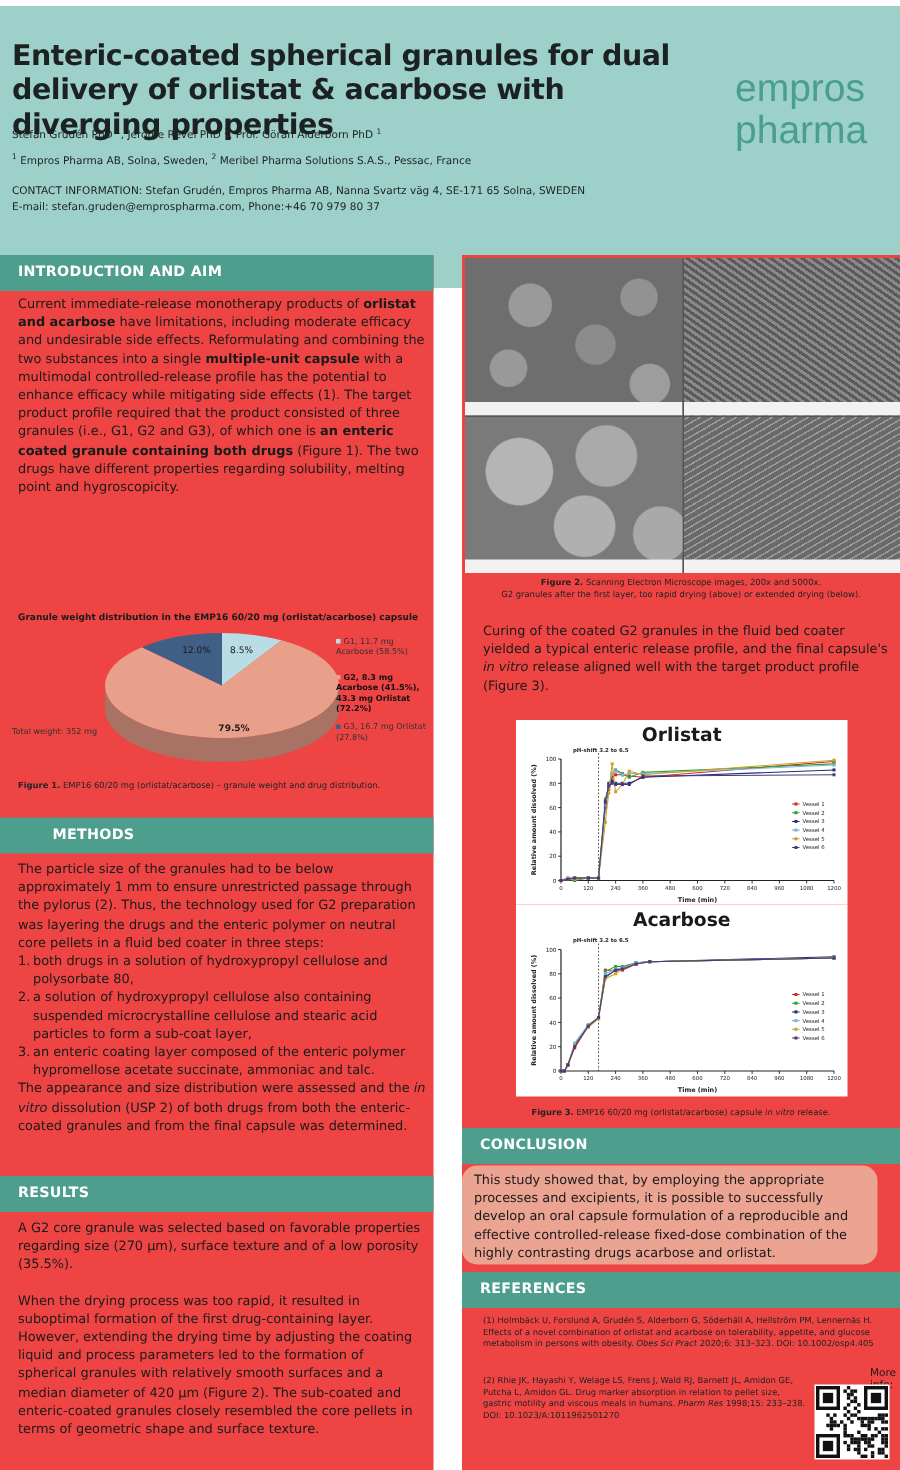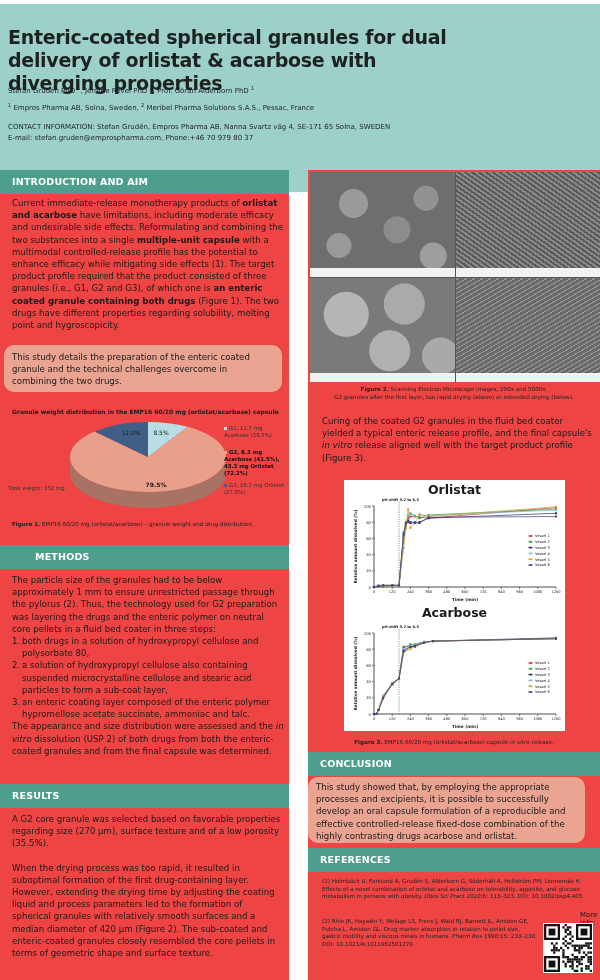--- a/index.html
+++ b/index.html
@@ -42,41 +42,44 @@
   .ref-text { position: absolute; font-size: 5.6px; line-height: 7.6px; color: #222; }
   .ref-text i { font-style: italic; }
   .qr-label { position: absolute; font-size: 7px; }
   .qr { position: absolute; background: #fff; }
 </style>
 </head>
 <body>
 
 <div class="header">
   <div class="title">Enteric-coated spherical granules for dual delivery of orlistat &amp; acarbose with diverging properties</div>
+  <div class="logo">
+    <div>empros</div>
+    <div>pharma</div>
+  </div>
   <div class="authors">
     <span>Stefan Grudén PhD</span> <sup>1</sup>,
     <span>Jérôme Revel PhD</span> <sup>2</sup>,
     <span>Prof. Göran Alderborn PhD</span> <sup>1</sup>
   </div>
   <div class="affil">
     <sup>1</sup> <span>Empros Pharma AB, Solna, Sweden,</span>
     <sup>2</sup> <span>Meribel Pharma Solutions S.A.S., Pessac, France</span>
   </div>
   <div class="contact">
     <div>CONTACT INFORMATION: Stefan Grudén, Empros Pharma AB, Nanna Svartz väg 4, SE-171 65 Solna, SWEDEN</div>
     <div>E-mail: stefan.gruden@emprospharma.com, Phone:+46 70 979 80 37</div>
   </div>
 </div>
 
 <div class="col col-left">
   <div class="sec-bar" style="top:0;">INTRODUCTION AND AIM</div>
   <div class="body-text" style="left:12px; top:27px; width:272px;">
     <span>Current immediate-release monotherapy products of </span><b>orlistat and acarbose</b><span> have limitations, including moderate efficacy and undesirable side effects. Reformulating and combining the two substances into a single </span><b>multiple-unit capsule</b><span> with a multimodal controlled-release profile has the potential to enhance efficacy while mitigating side effects (1). The target product profile required that the product consisted of three granules (i.e., G1, G2 and G3), of which one is </span><b>an enteric coated granule containing both drugs</b><span> (Figure 1). The two drugs have different properties regarding solubility, melting point and hygroscopicity.</span>
   </div>
-  <div class="highlight" style="left:4px; top:175px; width:278px; height:47px; padding:6px 8px;">This study details the preparation of the enteric coated granule and the technical challenges overcome in combining the two drugs.</div>
 
   <div class="pie-wrap" style="top:228px;">
     <div class="pie-title">Granule weight distribution in the EMP16 60/20 mg (orlistat/acarbose) capsule</div>
     <svg id="pie-svg" width="289" height="110" style="position:absolute; left:0; top:14px;">
         <path d="M226,45 A78,35 0 0 1 70,45.00000000000001 L70,61.00000000000001 A78,35 0 0 0 226,61 Z" fill="rgb(168,115,100)"></path>
         <path d="M148,45 L148,10 A78,35 0 0 1 187.70523042852898,14.874029054861975 Z" fill="#b9dde5"></path>
         <path d="M148,45 L187.70523042852898,14.874029054861975 A78,35 0 1 1 94.60532573756228,19.486098040250596 Z" fill="#e9a08b"></path>
         <path d="M148,45 L94.60532573756228,19.486098040250596 A78,35 0 0 1 147.99999999999997,10 Z" fill="#3f5f86"></path>
         <text x="161" y="23" text-anchor="middle" font-size="6" font-family="DejaVu Sans, sans-serif" fill="#1a1a1a" font-weight="normal">8.5%</text>
         <text x="156" y="75" text-anchor="middle" font-size="6" font-family="DejaVu Sans, sans-serif" fill="#1a1a1a" font-weight="bold">79.5%</text>

